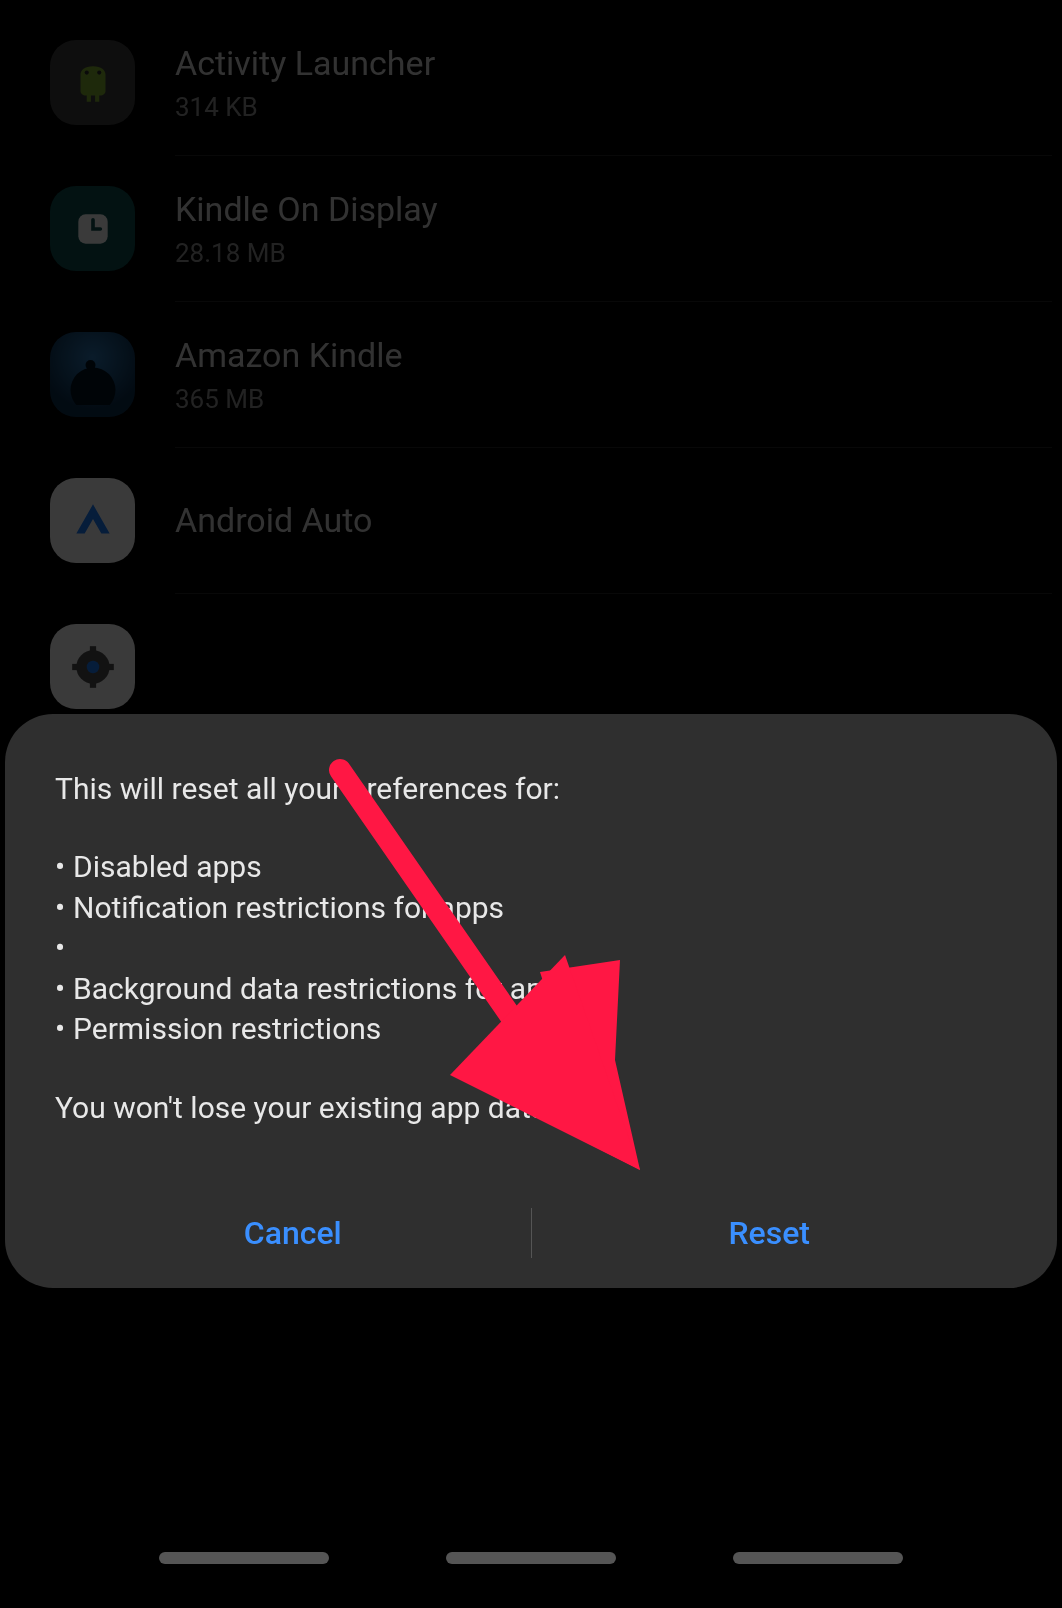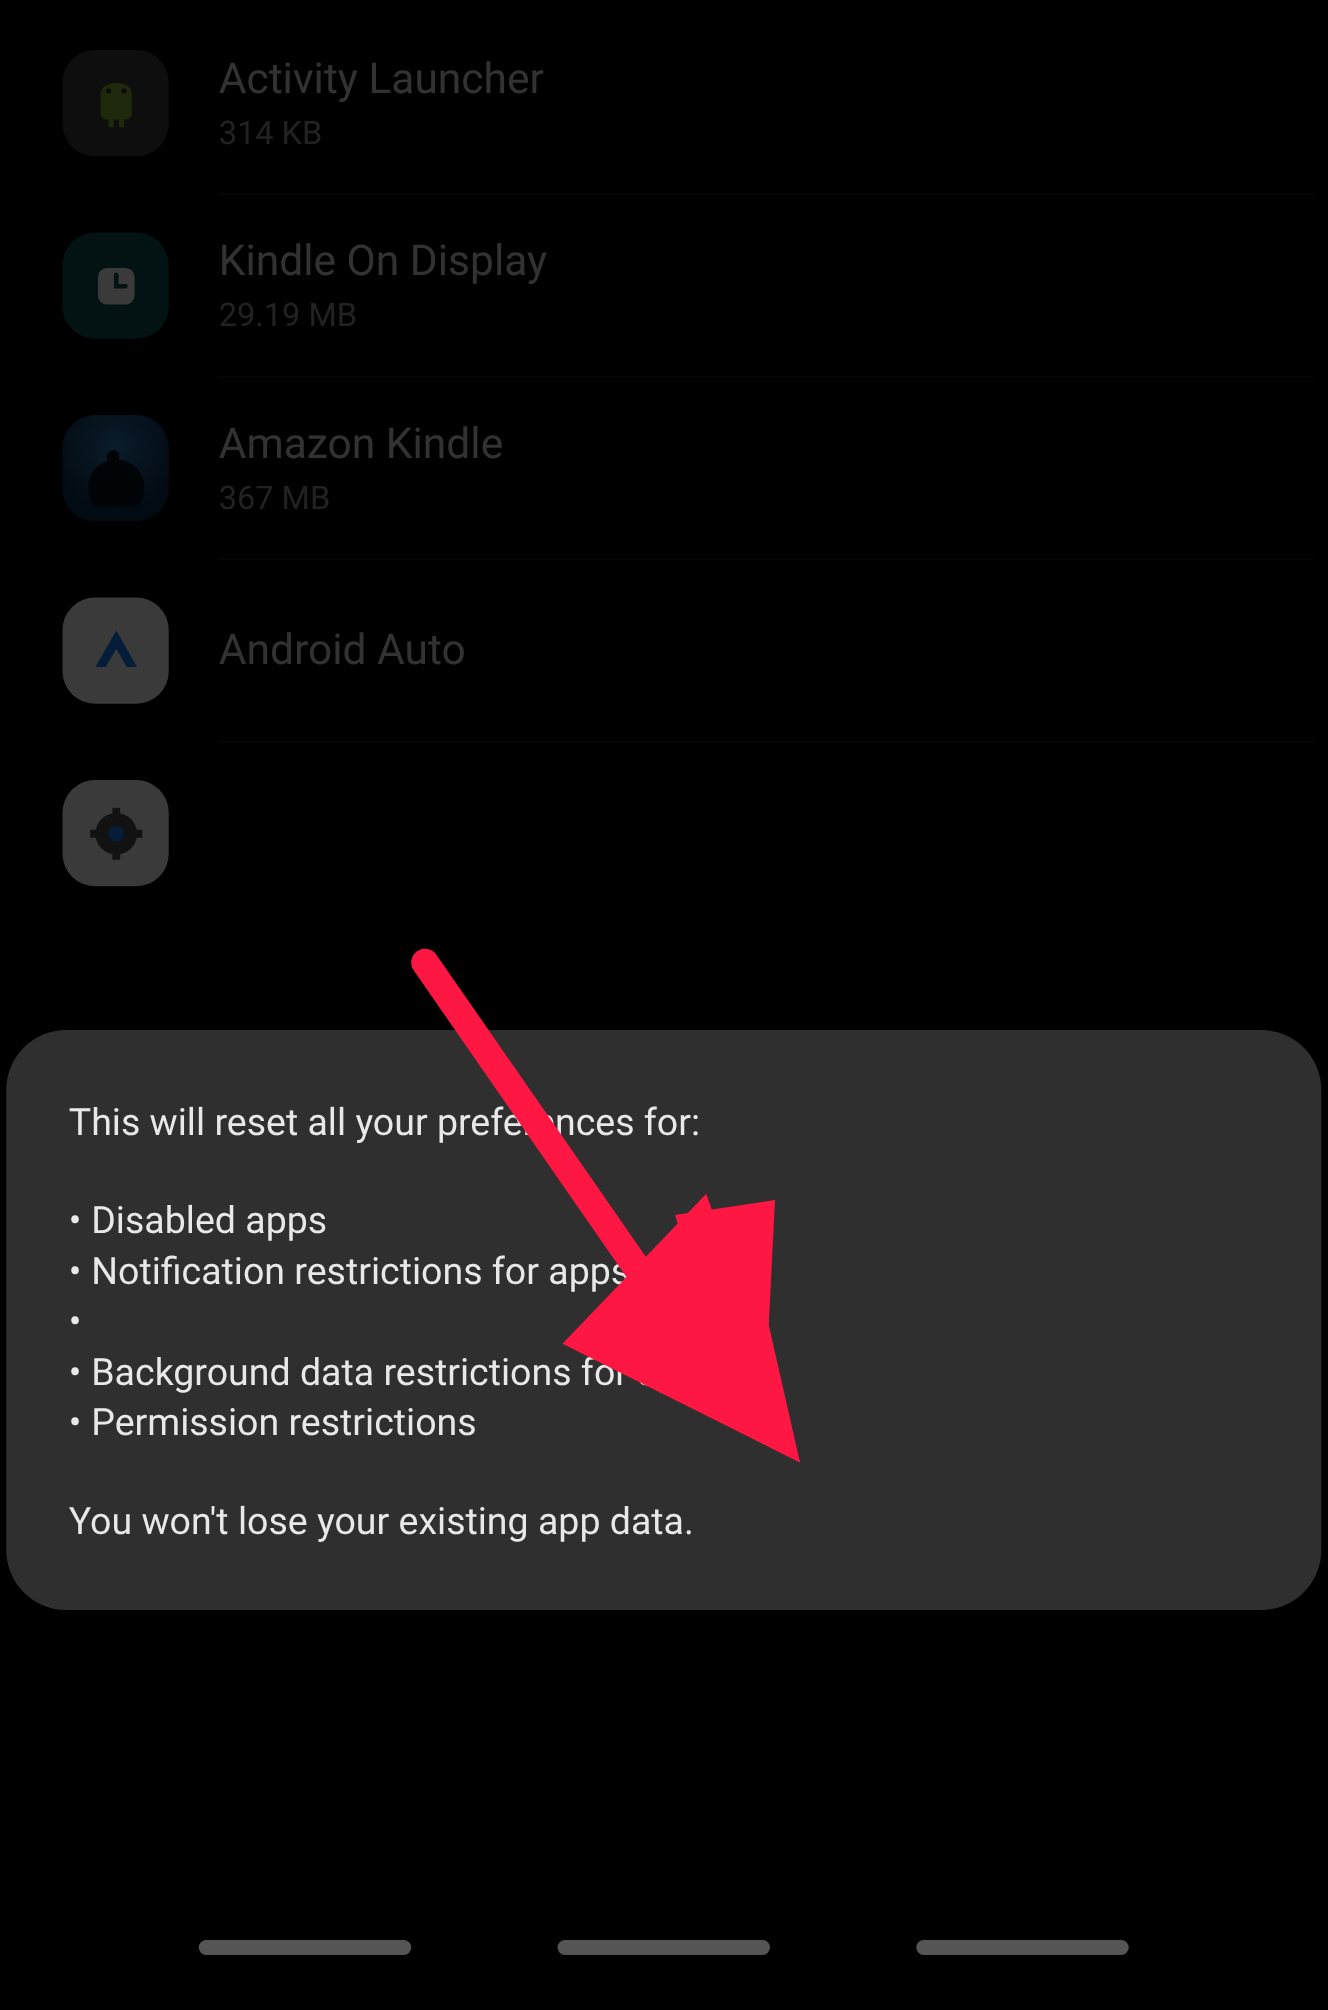--- a/index.html
+++ b/index.html
@@ -171,36 +171,36 @@
 
   <div class="app-row">
     <div class="app-icon icon-aod">
       <svg width="44" height="44" viewBox="0 0 24 24">
           <rect x="4" y="4" width="16" height="16" rx="4" fill="#e8e8e8"></rect>
           <path d="M12 7v5h4" stroke="#0c4a4a" stroke-width="2" fill="none" stroke-linecap="round"></path>
         </svg>
     </div>
     <div class="app-text">
       <div class="app-name">Kindle On Display</div>
-      <div class="app-size">29.19 MB</div>
+      <div class="app-size">28.18 MB</div>
     </div>
   </div>
   <div class="divider"></div>
 
   <div class="app-row">
     <div class="app-icon icon-kindle">
       <svg width="60" height="60" viewBox="0 0 24 24">
           <circle cx="12" cy="18" r="9" fill="#02121f"></circle>
           <path d="M10 9c1-1 3-1 3 1l-3 6c-2 1-3-1-2-3z" fill="#02121f"></path>
           <circle cx="11" cy="8" r="2" fill="#02121f"></circle>
         </svg>
     </div>
     <div class="app-text">
       <div class="app-name">Amazon Kindle</div>
-      <div class="app-size">367 MB</div>
+      <div class="app-size">365 MB</div>
     </div>
   </div>
   <div class="divider"></div>
 
   <div class="app-row">
     <div class="app-icon icon-auto">
       <svg width="50" height="50" viewBox="0 0 24 24">
           <path d="M12 4l8 14h-4l-4-7-4 7H4z" fill="#1a73e8"></path>
         </svg>
     </div>
@@ -246,20 +246,25 @@
     <div class="dialog-list-item">
         <span class="bullet">•&nbsp;</span>
         <span>Background data restrictions for apps</span>
       </div>
     <div class="dialog-list-item">
         <span class="bullet">•&nbsp;</span>
         <span>Permission restrictions</span>
       </div>
   </div>
   <div class="dialog-footer-text">You won't lose your existing app data.</div>
+  <div class="dialog-buttons">
+    <div class="dialog-btn">Cancel</div>
+    <div class="btn-divider"></div>
+    <div class="dialog-btn">Reset</div>
+  </div>
 </div>
 
 <svg class="arrow-svg" viewBox="0 0 1062 1608">
   <line x1="340" y1="770" x2="555" y2="1080" stroke="#ff1744" stroke-width="22" stroke-linecap="round"></line>
   <polygon points="640,1170 455,1075 530,1000 565,1050 540,972 620,960 615,1060" fill="#ff1744"></polygon>
   <polygon points="640,1170 450,1075 565,955" fill="#ff1744"></polygon>
 </svg>
 
 <div class="navbar">
   <div class="nav-pill"></div>

